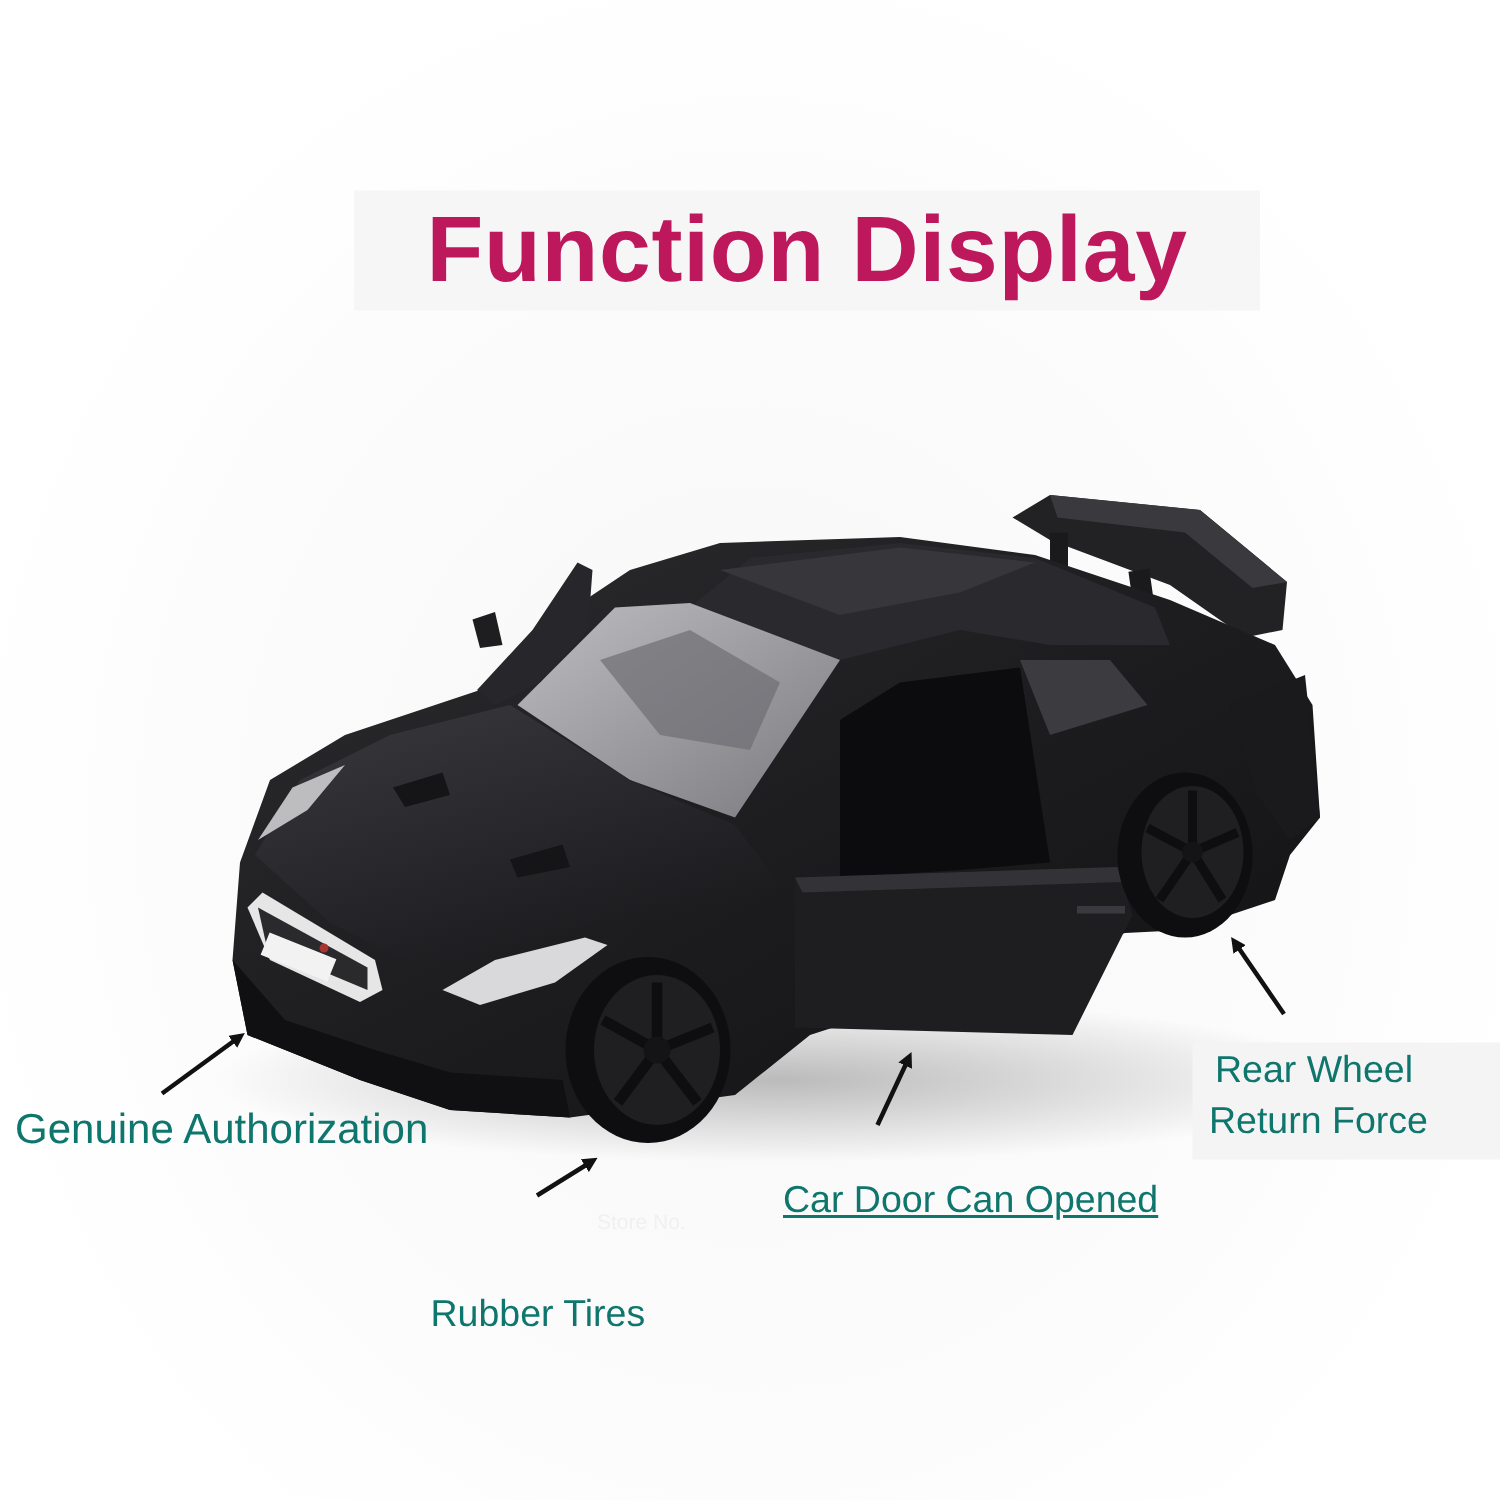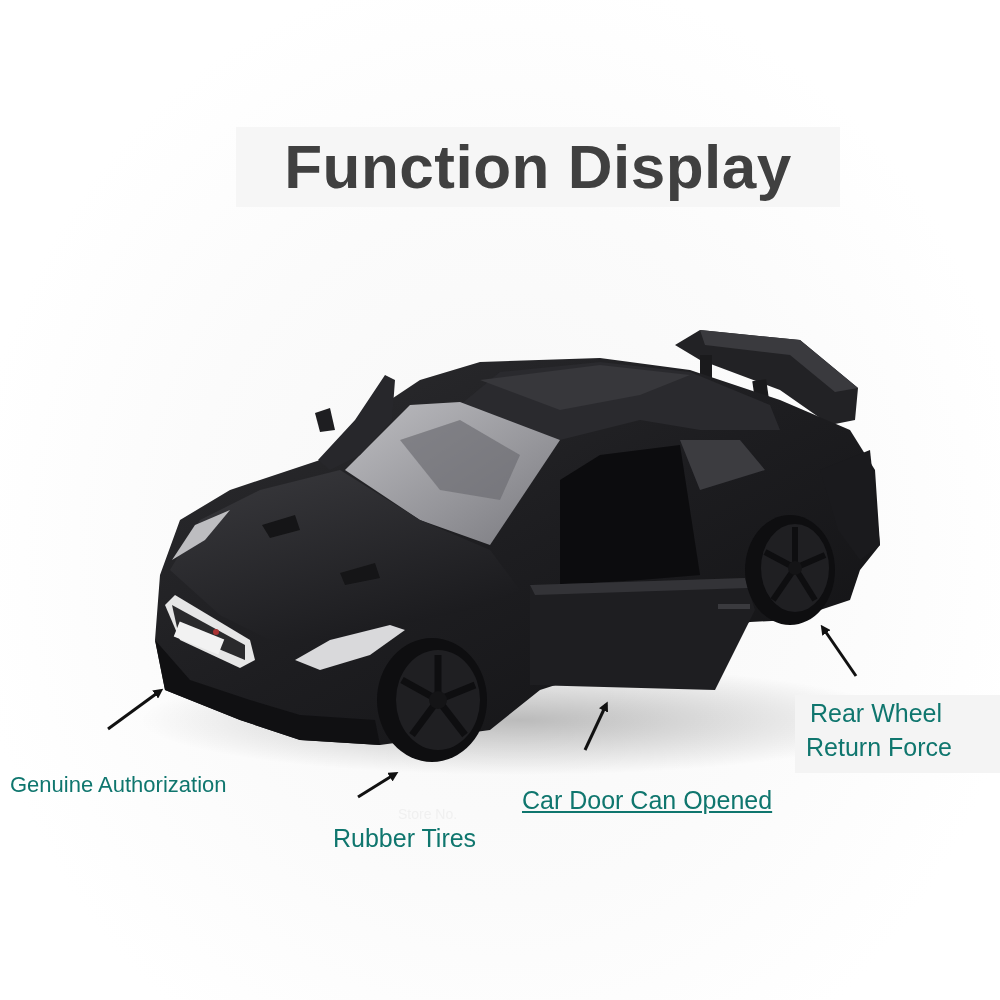--- a/index.html
+++ b/index.html
@@ -11,21 +11,21 @@
   .bg-shade {
     position:absolute; left:0; top:0; width:1000px; height:1000px;
     background: radial-gradient(ellipse at 50% 55%, #f7f7f7 0%, #fbfbfb 45%, #ffffff 75%);
   }
   .title-band {
     position:absolute; left:236px; top:127px; width:604px; height:80px;
     background:#f6f6f6;
   }
   .title {
     position:absolute; left:236px; top:122px; width:604px; height:90px;
-    text-align:center; font-size:62px; font-weight:700; color:#404040;
+    text-align:center; font-size:62px; font-weight:700; color:#be185d;
     letter-spacing:0.5px; line-height:90px;
   }
   .car {
     position:absolute; left:0; top:0; width:1000px; height:1000px;
   }
   .label {
     position:absolute; color:#0f766e; font-size:25px; white-space:nowrap; line-height:1.2;
   }
   .label-rear-band {
     position:absolute; left:795px; top:695px; width:205px; height:78px; background:#f4f4f4;
@@ -142,18 +142,18 @@
     </marker>
   </defs>
   <line x1="108" y1="729" x2="160" y2="691" stroke="#111" stroke-width="3" marker-end="url(#ah)"></line>
   <line x1="358" y1="797" x2="395" y2="774" stroke="#111" stroke-width="3" marker-end="url(#ah)"></line>
   <line x1="585" y1="750" x2="606" y2="705" stroke="#111" stroke-width="3" marker-end="url(#ah)"></line>
   <line x1="856" y1="676" x2="823" y2="628" stroke="#111" stroke-width="3" marker-end="url(#ah)"></line>
 </svg>
 
 <div class="watermark">Store No.</div>
 
-<div class="label" style="left:10px; top:772px; font-size:22px;">Genuine Authorization</div>
-<div class="label" style="left:287px; top:823px;margin-left:46px;">Rubber Tires</div>
+<div class="label" style="left:10px; top:736px; font-size:28px;">Genuine Authorization</div>
+<div class="label" style="left:287px; top:861px;">Rubber Tires</div>
 <div class="label" style="left:522px; top:785px;text-decoration:underline;">Car Door Can Opened</div>
 <div class="label-rear-band"></div>
 <div class="label" style="left:810px; top:698px;">Rear Wheel</div>
 <div class="label" style="left:806px; top:732px;">Return Force</div>
 
 </body></html>

